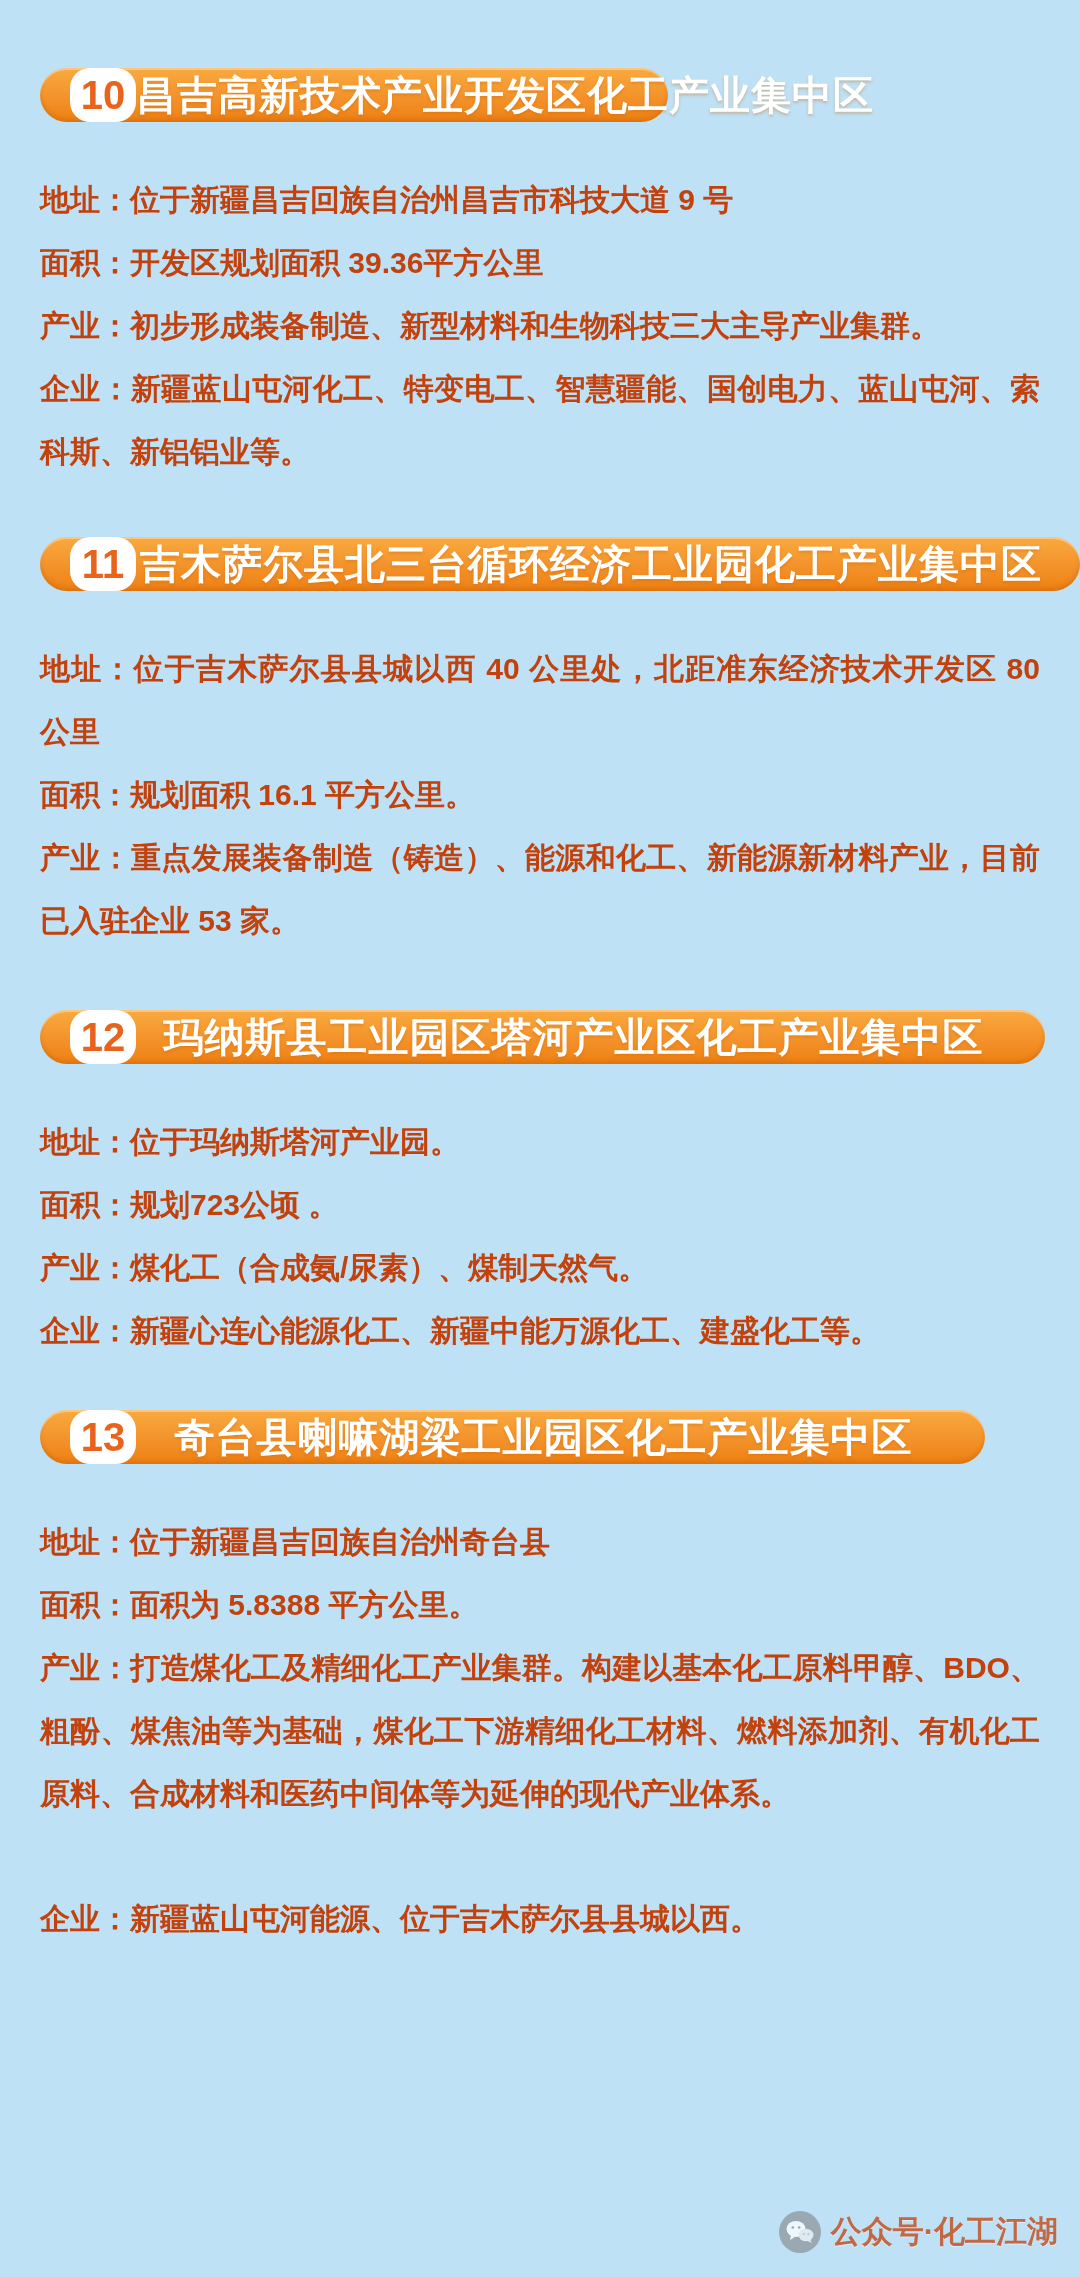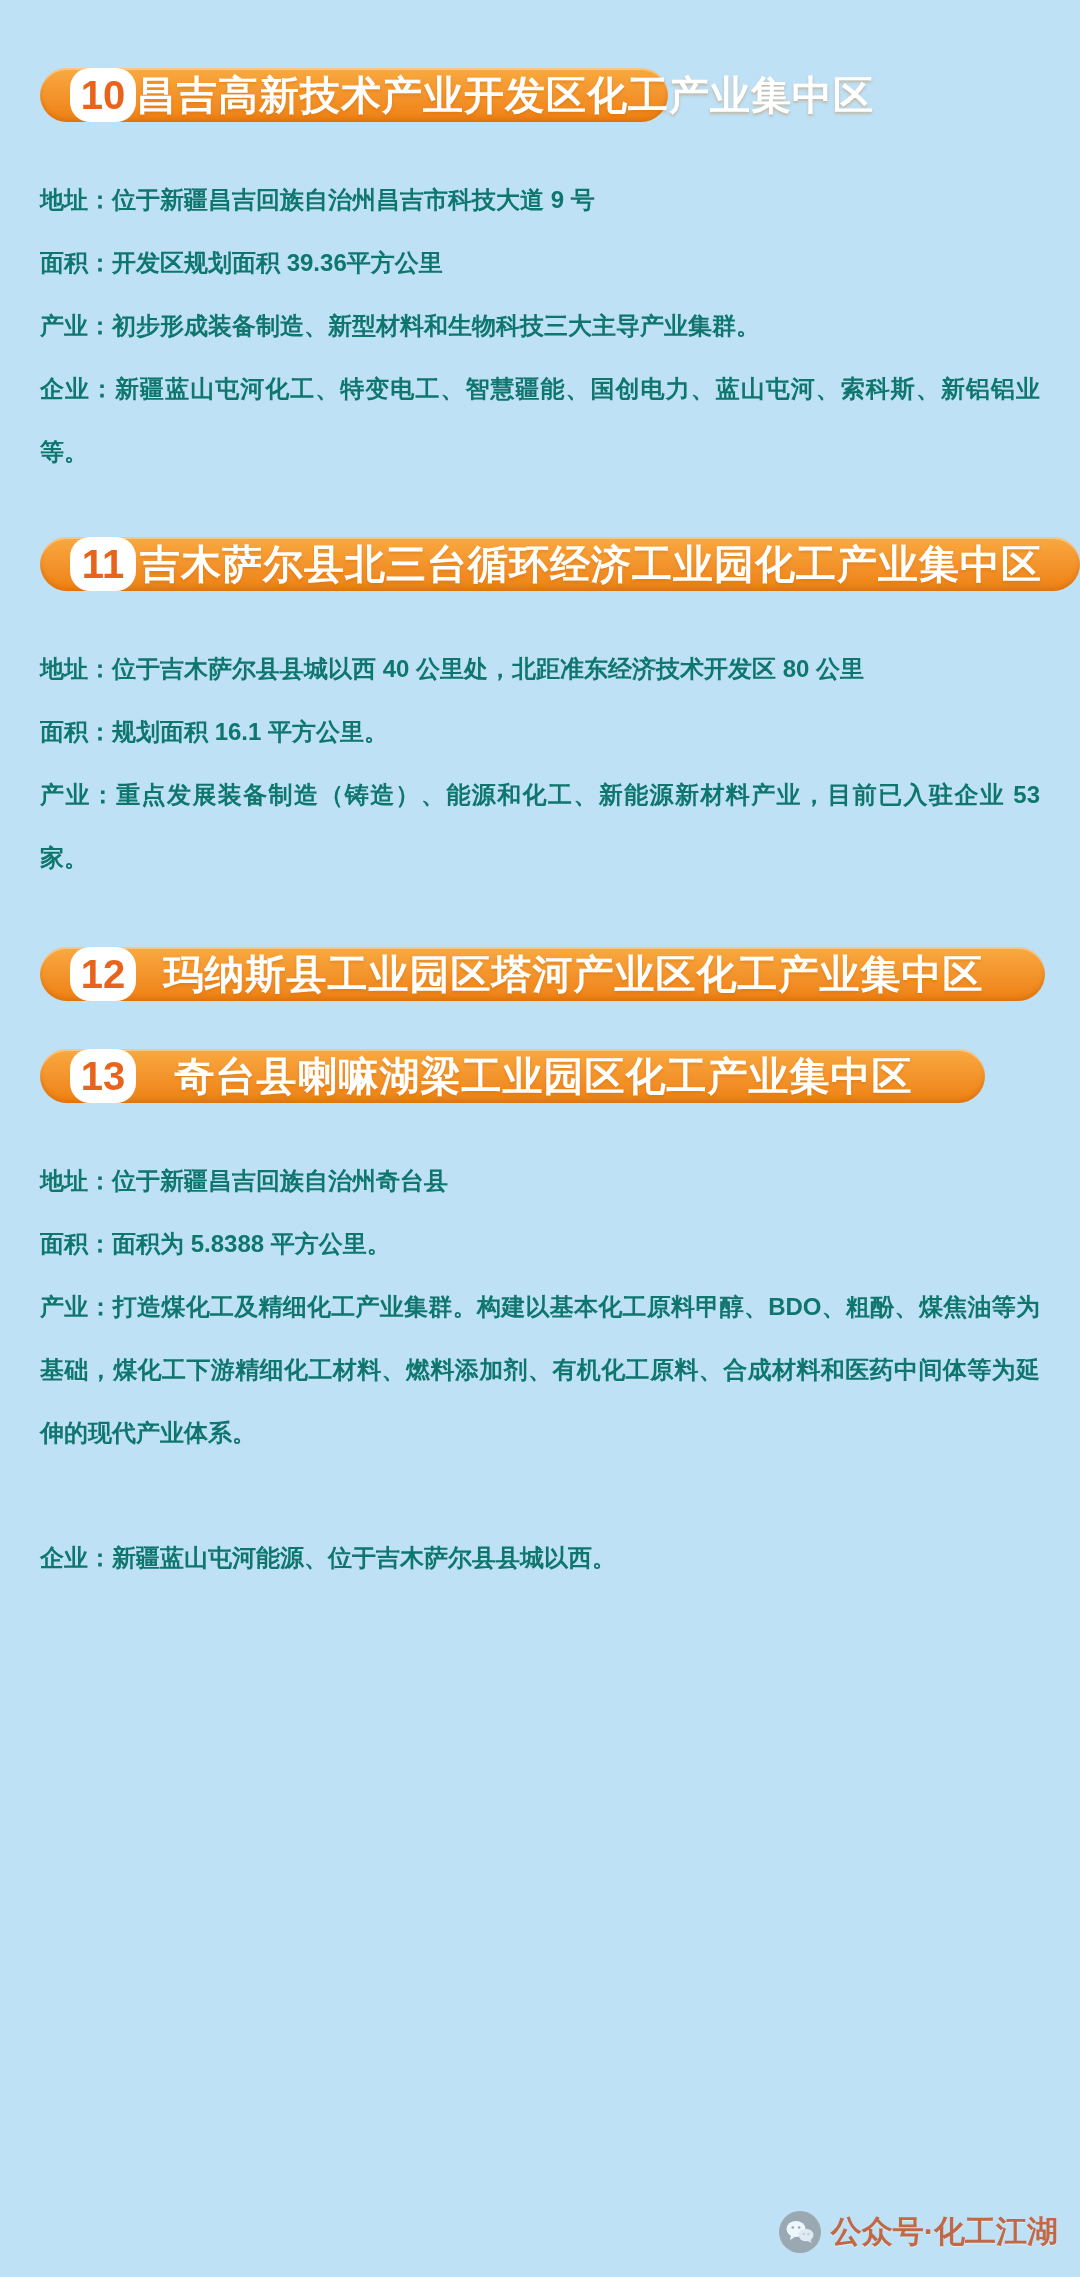--- a/index.html
+++ b/index.html
@@ -54,24 +54,24 @@
     text-shadow: 0 2px 3px rgba(200,100,0,0.35);
   }
   .w-s10 { width: 628px;  margin-top: 68px; }
   .w-s11 { width: calc(100% + 40px); margin-top: 54px; }
   .w-s12 { width: 1005px; margin-top: 58px; }
   .w-s13 { width: 945px;  margin-top: 48px; }
   
   .sec-body { margin-top: 46px; }
   .sec-body p {
     margin: 0;
-    font-size: 24px;
+    font-size: 30px;
     line-height: 63px;
     font-weight: 600;
-    color: #0f766e;
+    color: #c2410c;
     text-align: justify;
     word-break: break-all;
   }
   .gap-before { margin-top: 62px !important; }
   
   .watermark {
     position: absolute;
     right: 22px;
     bottom: 24px;
     display: flex;
@@ -112,20 +112,26 @@
     <div class="sec-body">
       <p>地址：位于吉木萨尔县县城以西 40 公里处，北距准东经济技术开发区 80 公里</p>
       <p>面积：规划面积 16.1 平方公里。</p>
       <p>产业：重点发展装备制造（铸造）、能源和化工、新能源新材料产业，目前已入驻企业 53 家。</p>
     </div>
 
     <div class="pill w-s12">
       <div class="pill-badge">12</div>
       <div class="pill-title">玛纳斯县工业园区塔河产业区化工产业集中区</div>
     </div>
+    <div class="sec-body">
+      <p>地址：位于玛纳斯塔河产业园。</p>
+      <p>面积：规划723公顷 。</p>
+      <p>产业：煤化工（合成氨/尿素）、煤制天然气。</p>
+      <p>企业：新疆心连心能源化工、新疆中能万源化工、建盛化工等。</p>
+    </div>
 
     <div class="pill w-s13">
       <div class="pill-badge">13</div>
       <div class="pill-title">奇台县喇嘛湖梁工业园区化工产业集中区</div>
     </div>
     <div class="sec-body">
       <p>地址：位于新疆昌吉回族自治州奇台县</p>
       <p>面积：面积为 5.8388 平方公里。</p>
       <p>产业：打造煤化工及精细化工产业集群。构建以基本化工原料甲醇、BDO、粗酚、煤焦油等为基础，煤化工下游精细化工材料、燃料添加剂、有机化工原料、合成材料和医药中间体等为延伸的现代产业体系。</p>
       <p class="gap-before">企业：新疆蓝山屯河能源、位于吉木萨尔县县城以西。</p>

